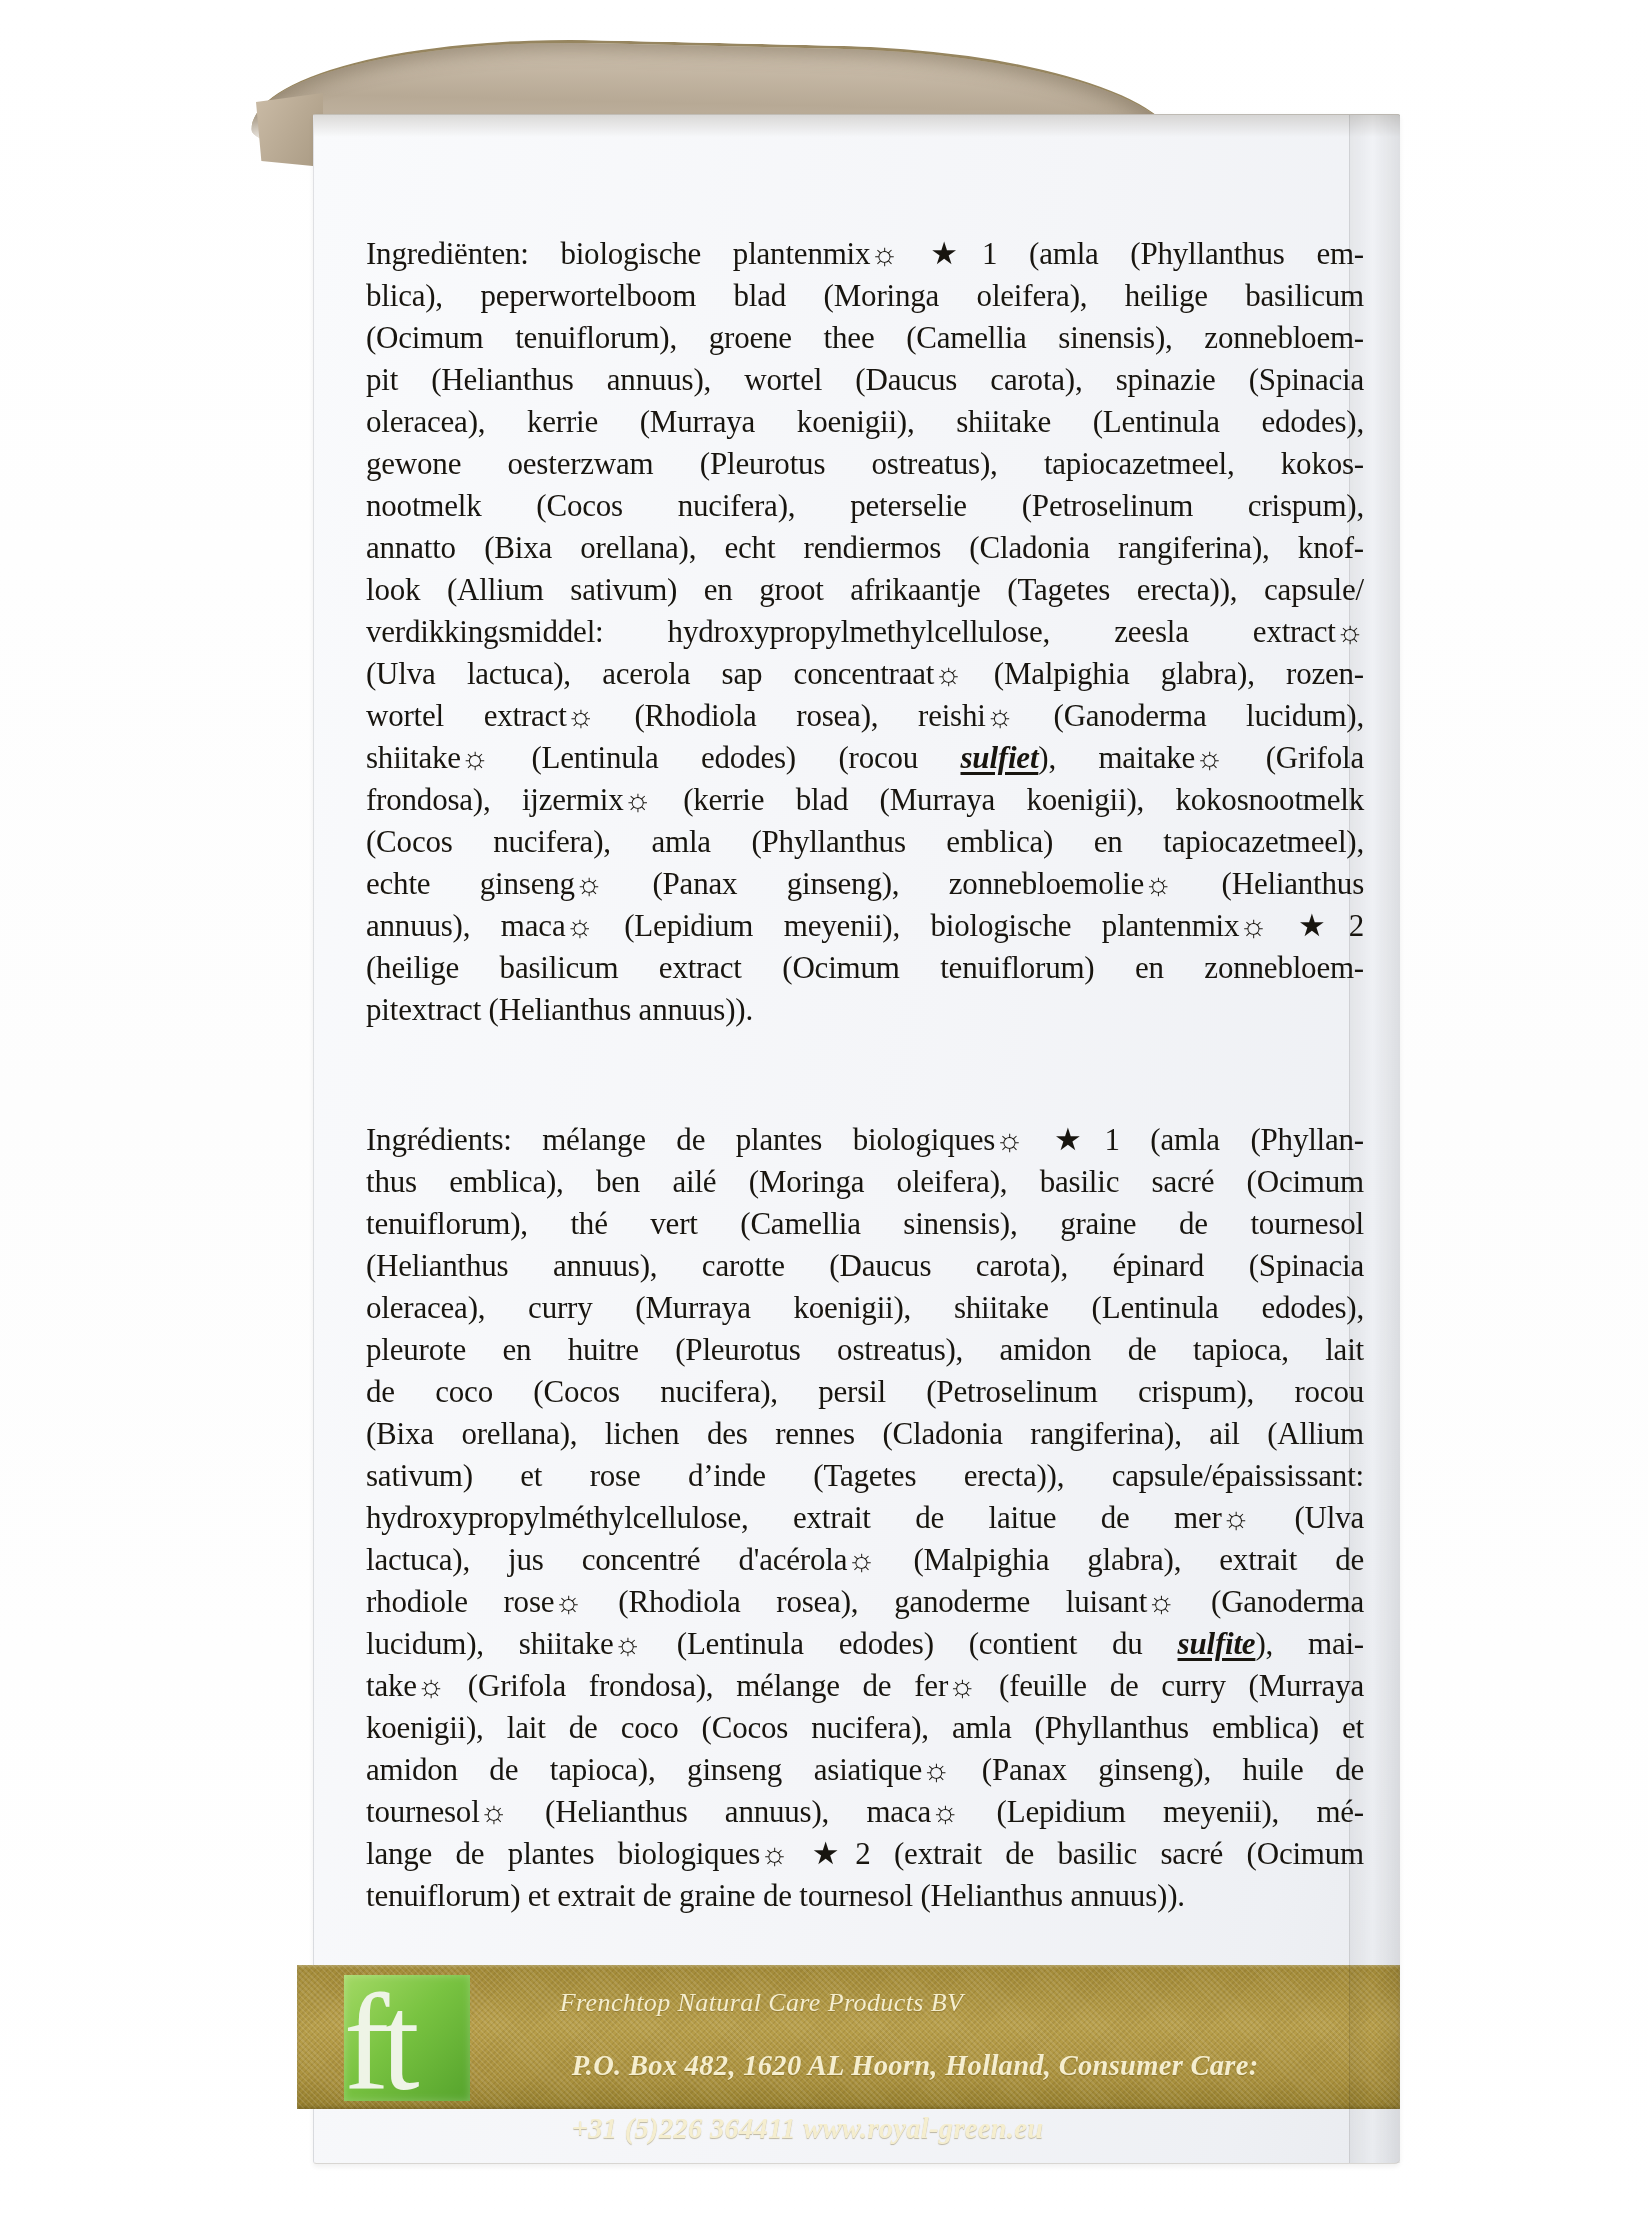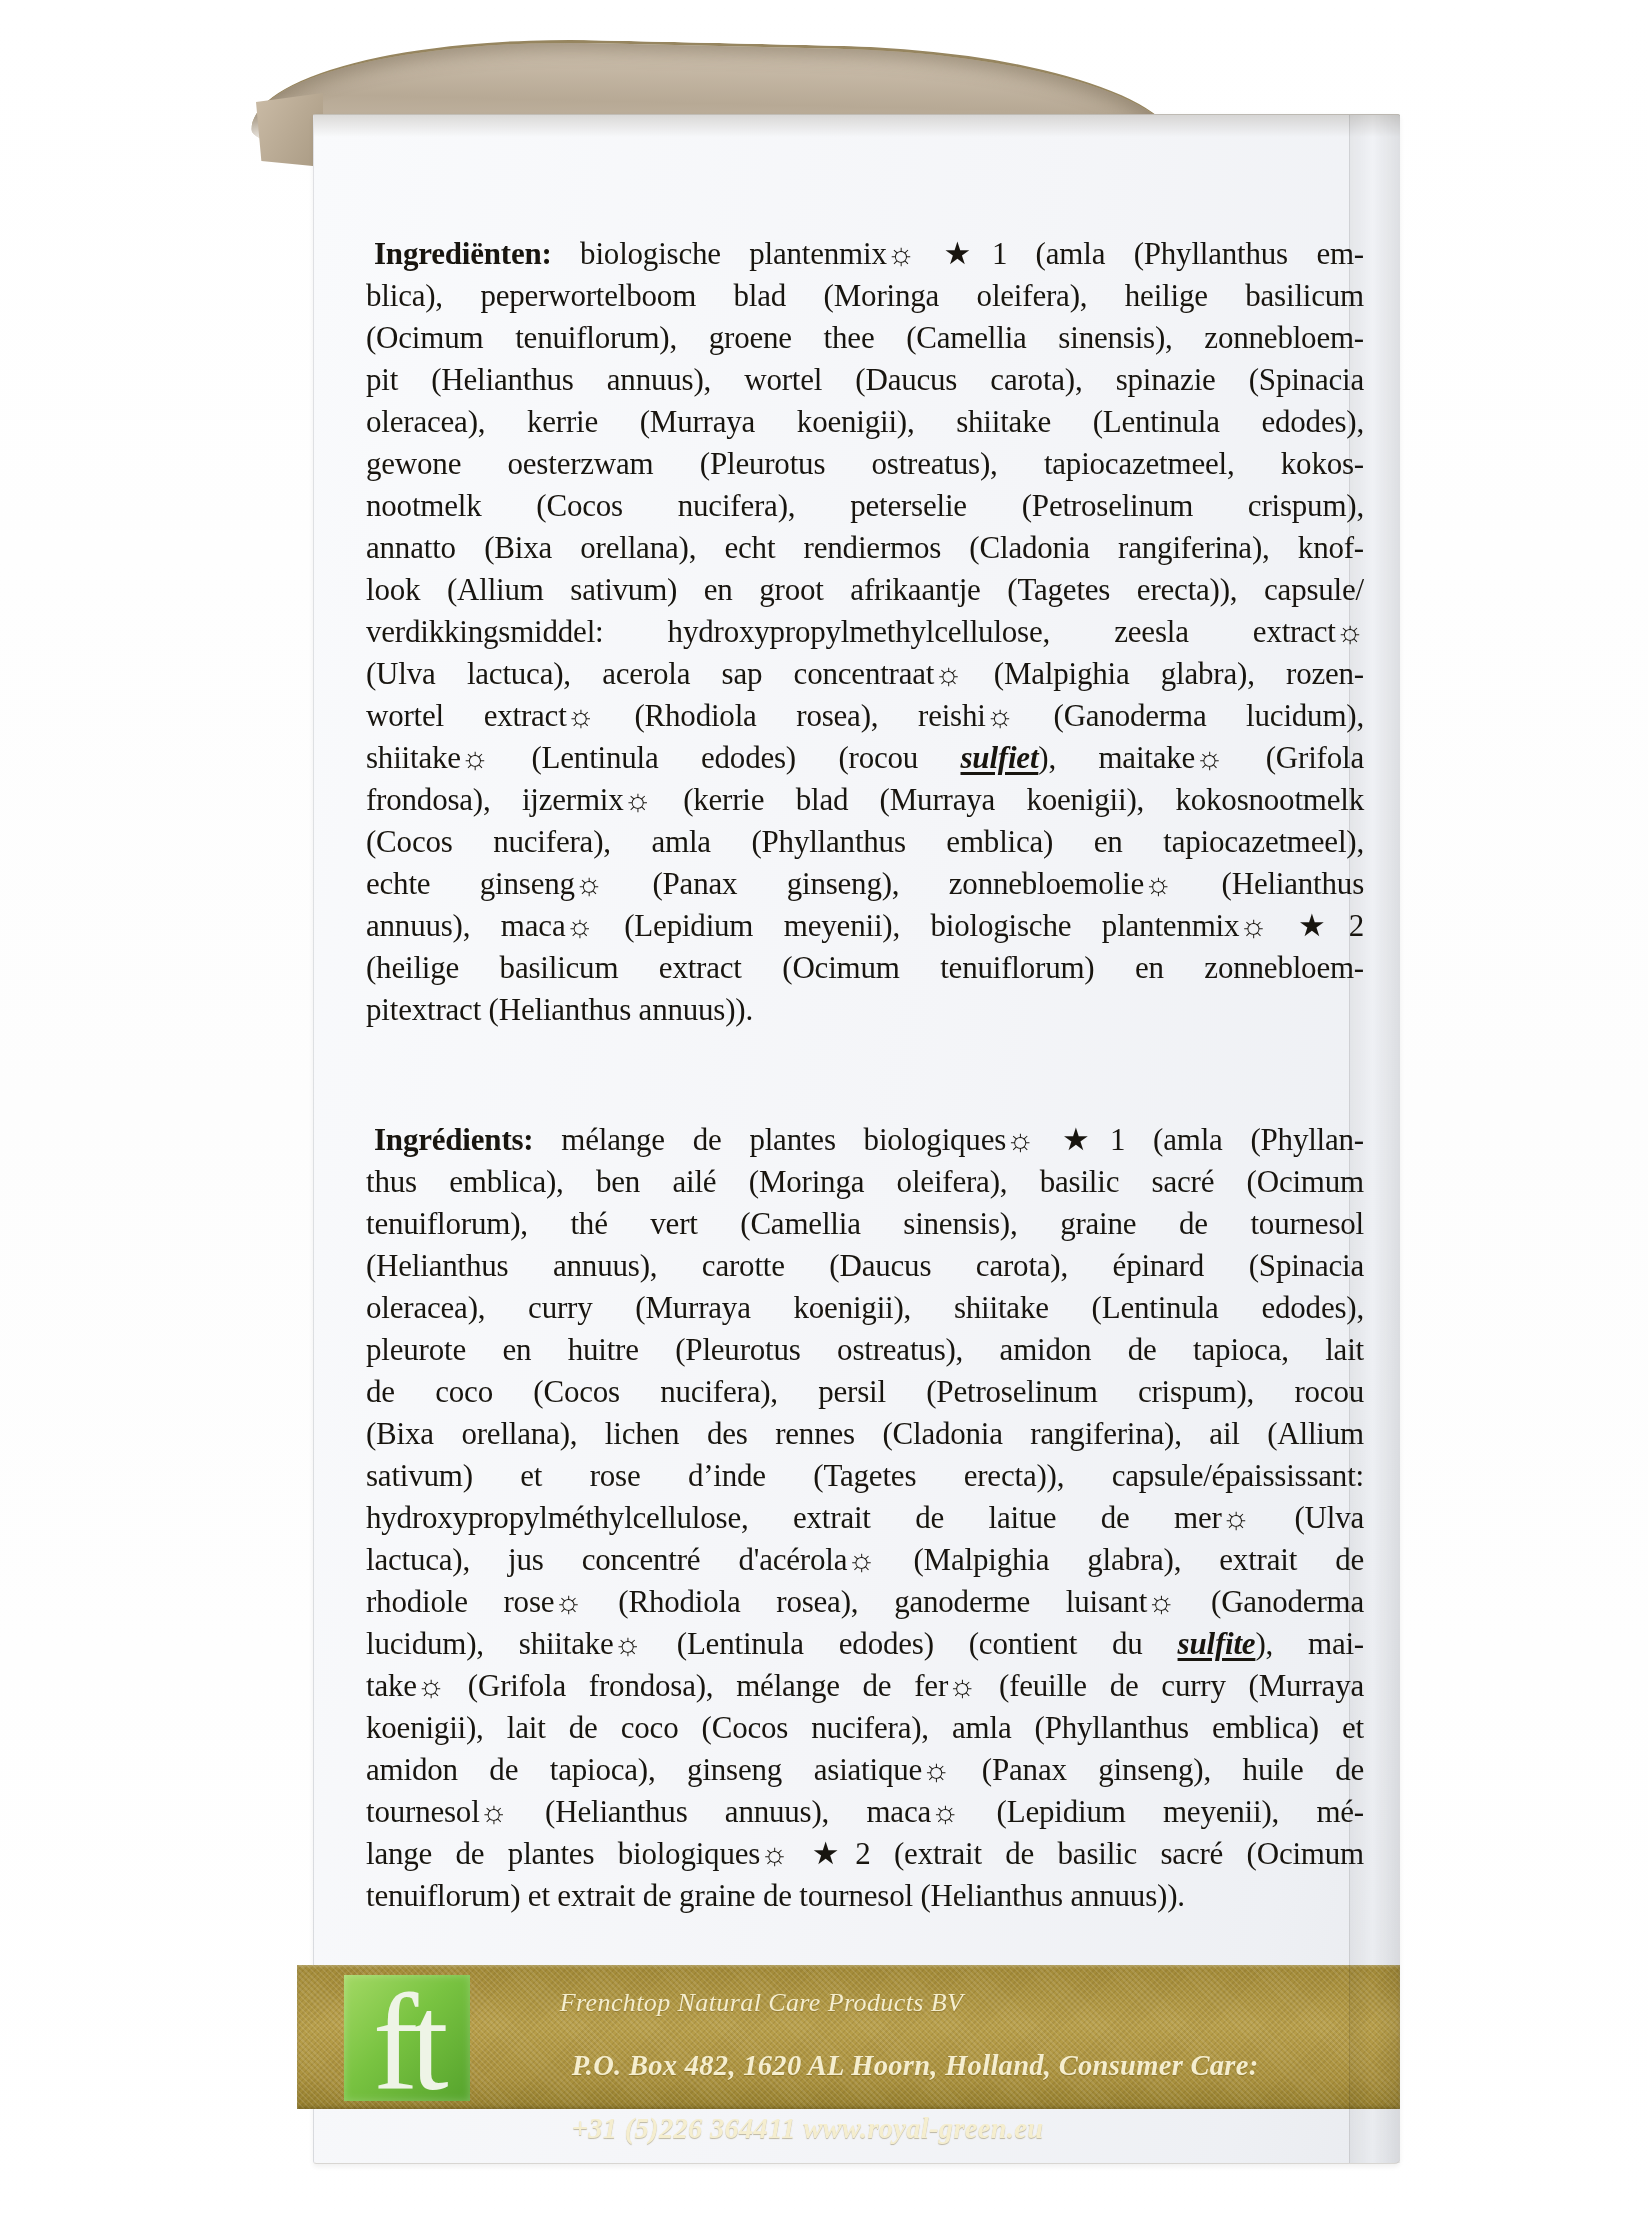--- a/index.html
+++ b/index.html
@@ -59,38 +59,38 @@
   .ln{
     margin:0;
     font-family:"Liberation Serif","DejaVu Sans",serif;
     font-size:31px;line-height:42px;
     letter-spacing:-0.2px;
     text-align:justify;text-align-last:justify;
     text-justify:inter-word;
     white-space:normal;
   }
   .ln.last{text-align-last:left;}
-  .hd{font-weight:700;margin-left:8px;}
+  .hd{font-weight:400;}
   .mark{font-weight:700;text-decoration:underline;text-decoration-thickness:2.6px;text-underline-offset:4.3px;font-style:italic;}
   .para-fr{margin-top:88px;}
 
   
   .goldbar{
     position:absolute;left:-17.3px;top:1850px;width:1103px;height:144px;
     background:
       repeating-linear-gradient(45deg,rgba(255,255,255,.10) 0 1.7px,rgba(255,255,255,0) 1.7px 4.3px),
       repeating-linear-gradient(-45deg,rgba(72,52,6,.10) 0 1.7px,rgba(72,52,6,0) 1.7px 4.3px),
       linear-gradient(to bottom,#a28a38 0%,#b89f4b 42%,#ab923f 78%,#96802f 100%);
     box-shadow:inset 0 1.7px 2.6px rgba(255,255,255,.25), inset 0 -1.7px 3.5px rgba(60,45,5,.3);
   }
   .ft-logo{
     position:absolute;left:47px;top:10.4px;width:126px;height:126px;
     background:linear-gradient(135deg,#a3d964 0%,#79c341 45%,#55a32c 100%);
     box-shadow:inset 0 0 8.6px rgba(255,255,255,.25);
-    display:flex;align-items:center;justify-content:center;
+    display:flex;align-items:center;justify-content:flex-start;
   }
   .ft-logo span{
     font-family:"Liberation Serif","DejaVu Serif",serif;
     font-size:137px;line-height:1;
     letter-spacing:-7.8px;
     color:#eef4e6;
     transform:translateY(5.2px);
   }
   .footer-text{
     position:absolute;left:259px;top:10.4px;width:813px;

